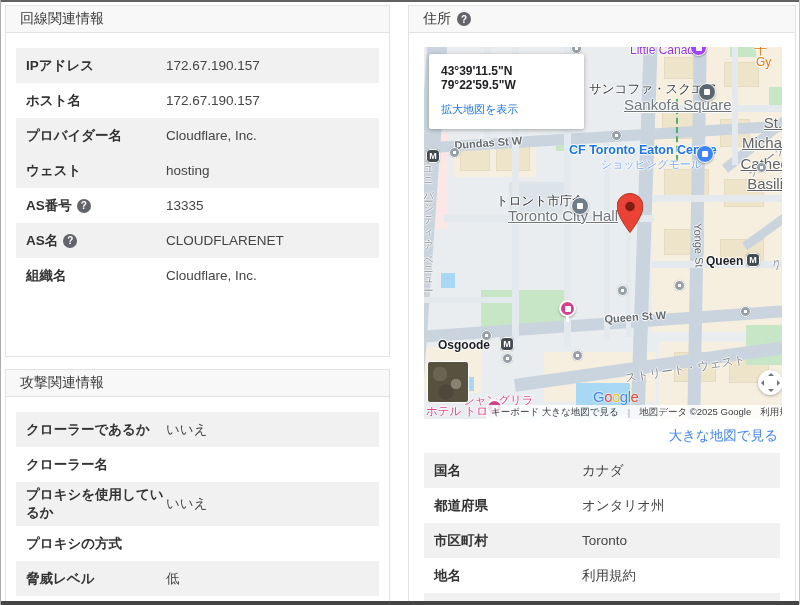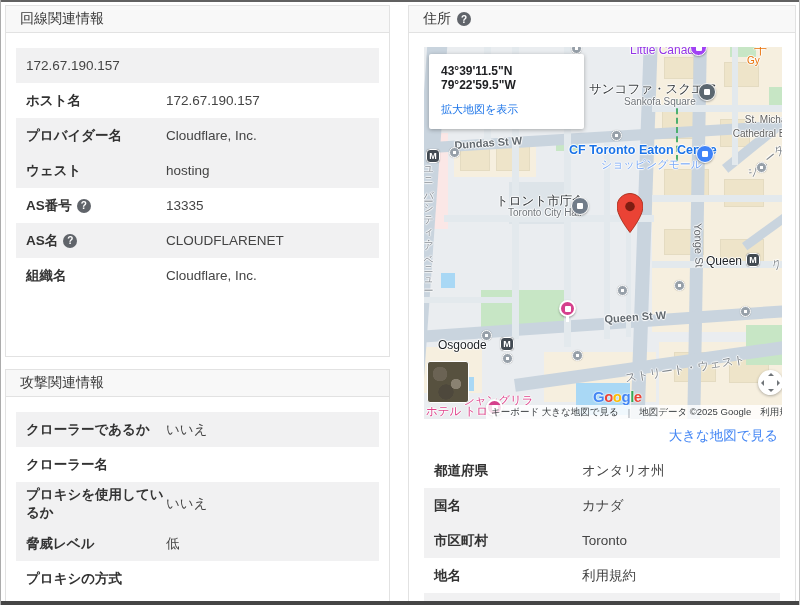--- a/index.html
+++ b/index.html
@@ -55,27 +55,27 @@
   .beige-b { background:#eee4c9; }
   .pink-a { background:#fbe7e6; }
   .green { background:#c7e6c5; }
   .water { background:#a9d8f5; }
   .grayb { background:#dde4e9; }
   .dash-path { position:absolute; z-index:3; border-left:2px dashed #4caf6e; }
 
   .mlabel { position:absolute; z-index:4; color:#5f6368; font-size:11px; white-space:nowrap;
             text-shadow:-1px 0 1px #fff,1px 0 1px #fff,0 -1px 1px #fff,0 1px 1px #fff; }
   .poi-main { color:#3c4043; font-size:12.5px; }
-  .poi-sub  { color:#70757a; font-size:10px; }
+  .poi-sub  { color:#70757a; font-size:15px;text-decoration:underline; }
   .poi-blue { color:#1a73e8; font-size:12.5px; }
   .poi-blue-sub { color:#7baaf7; font-size:11px; }
   .poi-purple { color:#9334e6; font-size:12px; }
   .poi-orange { color:#e8710a; font-size:12px; }
   .poi-pink { color:#e0448c; font-size:11.5px; }
-  .station-name { color:#1b1f24; font-weight:normal; font-size:12px; }
+  .station-name { color:#1b1f24; font-weight:bold; font-size:12px; }
 
   .m-icon { position:absolute; z-index:5; width:14px; height:14px; border-radius:4px;
             background:#424a52; color:#fff; font-size:9px; font-weight:bold;
             display:flex; align-items:center; justify-content:center;
             border:1.5px solid #fff; box-shadow:0 0 1px rgba(0,0,0,.4); }
   .t-dot { position:absolute; z-index:5; width:11px; height:11px; border-radius:50%;
            background:#97a0a9; border:1.5px solid #fff; box-shadow:0 0 1px rgba(0,0,0,.3); }
   .t-dot::after { content:""; position:absolute; left:2.5px; top:2.5px; width:3px; height:3px; background:#fff; }
   .poi-circle { position:absolute; z-index:5; border-radius:50%; border:1.5px solid #fff;
                 box-shadow:0 1px 2px rgba(0,0,0,.3); display:flex; align-items:center; justify-content:center; }
@@ -107,21 +107,21 @@
   .arr-up    { left:9.5px; top:3px;  border-bottom-color:#707579; border-top-width:0; }
   .arr-down  { left:9.5px; top:19px; border-top-color:#707579; border-bottom-width:0; }
   .arr-left  { left:3px;  top:9.5px; border-right-color:#707579; border-left-width:0; }
   .arr-right { left:19px; top:9.5px; border-left-color:#707579; border-right-width:0; }
 
   .attrib { position:absolute; z-index:7; left:62px; right:0; top:358px; height:14px;
             background:rgba(255,255,255,.82); display:flex; align-items:center;
             gap:9px; padding:0 5px; font-size:9.5px; color:#3c4043; white-space:nowrap; }
   .attrib .sep { color:#9aa0a6; }
   .attrib a { color:#3c4043; text-decoration:none; cursor:pointer; }
-  .glogo { position:absolute; z-index:7; left:169px; top:341px; font-size:15px; font-weight:bold;
+  .glogo { position:absolute; z-index:7; left:169px; top:341px; font-size:15px; font-weight:normal;
            letter-spacing:-0.5px; text-shadow:0 0 2px #fff,0 0 2px #fff; }
 
   .big-map-link { display:block; text-align:right; margin:8px 2px; font-size:13.5px;
                   color:#4285f4; text-decoration:none; cursor:pointer; }
   .rot { transform-origin:left top; }
 </style>
 </head>
 <body>
 
 <div class="edge edge-top"></div>
@@ -129,20 +129,23 @@
 <div class="edge edge-left"></div>
 <div class="edge edge-right"></div>
 
 <div class="card card-network">
   <div class="card-header">
     <span>回線関連情報</span>
   </div>
   <div class="card-body">
     <div class="kv-table">
         <div class="trow odd">
+          <div class="tlabel">
+            <span>IPアドレス</span>
+          </div>
           <div class="tvalue">172.67.190.157</div>
         </div>
         <div class="trow">
           <div class="tlabel">
             <span>ホスト名</span>
           </div>
           <div class="tvalue">172.67.190.157</div>
         </div>
         <div class="trow odd">
           <div class="tlabel">
@@ -197,31 +200,31 @@
             <span>クローラー名</span>
           </div>
           <div class="tvalue"></div>
         </div>
         <div class="trow odd">
           <div class="tlabel">
             <span>プロキシを使用しているか</span>
           </div>
           <div class="tvalue">いいえ</div>
         </div>
+        <div class="trow">
+          <div class="tlabel">
+            <span>プロキシの方式</span>
+          </div>
+          <div class="tvalue"></div>
+        </div>
         <div class="trow odd">
           <div class="tlabel">
             <span>脅威レベル</span>
           </div>
           <div class="tvalue">低</div>
-        </div>
-        <div class="trow">
-          <div class="tlabel">
-            <span>プロキシの方式</span>
-          </div>
-          <div class="tvalue"></div>
         </div>
       </div>
   </div>
 </div>
 
 <div class="card card-address">
   <div class="card-header">
     <span>住所</span>
     <span class="help">?</span>
   </div>
@@ -284,21 +287,21 @@
       <div class="mlabel rot" style="left:280px;top:176px;transform:rotate(88deg)">Yonge St</div>
       <div class="mlabel" style="left:-3px;top:112px;writing-mode:vertical-rl;font-size:10px;color:#8a9097;letter-spacing:1px">ユニバーシティ・アベニュー</div>
       <div class="mlabel rot" style="left:180px;top:266px;transform:rotate(-4deg);font-weight:bold;color:#636a70">Queen St W</div>
       <div class="mlabel rot" style="left:320px;top:122px;transform:rotate(-39deg);color:#80868b">シューター・ス</div>
       <div class="mlabel rot" style="left:344px;top:214px;transform:rotate(-36deg);color:#80868b">クイー</div>
       <div class="mlabel rot" style="left:200px;top:324px;transform:rotate(-9deg);font-size:11.5px;color:#80868b;letter-spacing:.5px">ストリート・ウェスト</div>
 
       <div class="mlabel poi-purple" style="left:206px;top:-4px">Little Canada</div>
       <div class="poi-circle" style="left:266px;top:-8px;width:17px;height:17px;background:#a142f4"></div>
       <div class="mlabel poi-orange" style="left:330px;top:-6px;font-size:13px">千</div>
-      <div class="mlabel poi-orange" style="left:323px;top:8px;font-size:10px">Gy</div>
+      <div class="mlabel poi-orange" style="left:332px;top:8px;font-size:12px">Gy</div>
       <div class="mlabel poi-main" style="left:165px;top:34px">サンコファ・スクエア</div>
       <div class="mlabel poi-sub" style="left:200px;top:49px">Sankofa Square</div>
       <div class="poi-circle" style="left:274px;top:36px;width:18px;height:18px;background:#5b6770"></div>
       <div class="mlabel poi-sub" style="left:308px;top:66px;width:82px;white-space:normal;text-align:center;line-height:1.35;color:#616161">St. Michael's Cathedral Basilica</div>
       <div class="mlabel poi-blue" style="left:145px;top:96px;font-weight:bold">CF Toronto Eaton Centre</div>
       <div class="mlabel poi-blue-sub" style="left:177px;top:110px">ショッピングモール</div>
       <div class="poi-circle" style="left:272px;top:98px;width:18px;height:18px;background:#3f83f8"></div>
       <div class="mlabel poi-main" style="left:72px;top:146px">トロント市庁舎</div>
       <div class="mlabel poi-sub" style="left:84px;top:160px">Toronto City Hall</div>
       <div class="poi-circle" style="left:147px;top:150px;width:18px;height:18px;background:#717c89"></div>
@@ -350,34 +353,34 @@
         <span class="sep">|</span>
         <span>地図データ ©2025 Google</span>
         <a>利用規約</a>
 
       </div>
     </div>
 
     <a class="big-map-link">大きな地図で見る</a>
 
     <div class="kv-table">
+        <div class="trow odd">
+          <div class="tlabel">
+            <span>国名</span>
+          </div>
+          <div class="tvalue">カナダ</div>
+        </div>
         <div class="trow">
           <div class="tlabel">
             <span>都道府県</span>
           </div>
           <div class="tvalue">オンタリオ州</div>
         </div>
         <div class="trow odd">
           <div class="tlabel">
-            <span>国名</span>
-          </div>
-          <div class="tvalue">カナダ</div>
-        </div>
-        <div class="trow odd">
-          <div class="tlabel">
             <span>市区町村</span>
           </div>
           <div class="tvalue">Toronto</div>
         </div>
         <div class="trow">
           <div class="tlabel">
             <span>地名</span>
           </div>
           <div class="tvalue">利用規約</div>
         </div>

